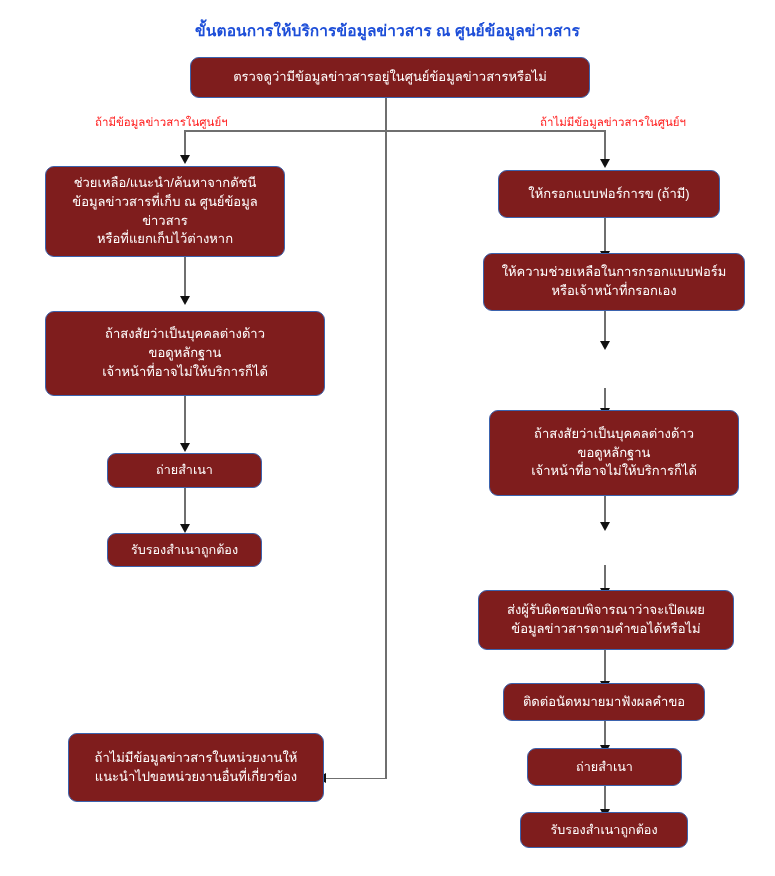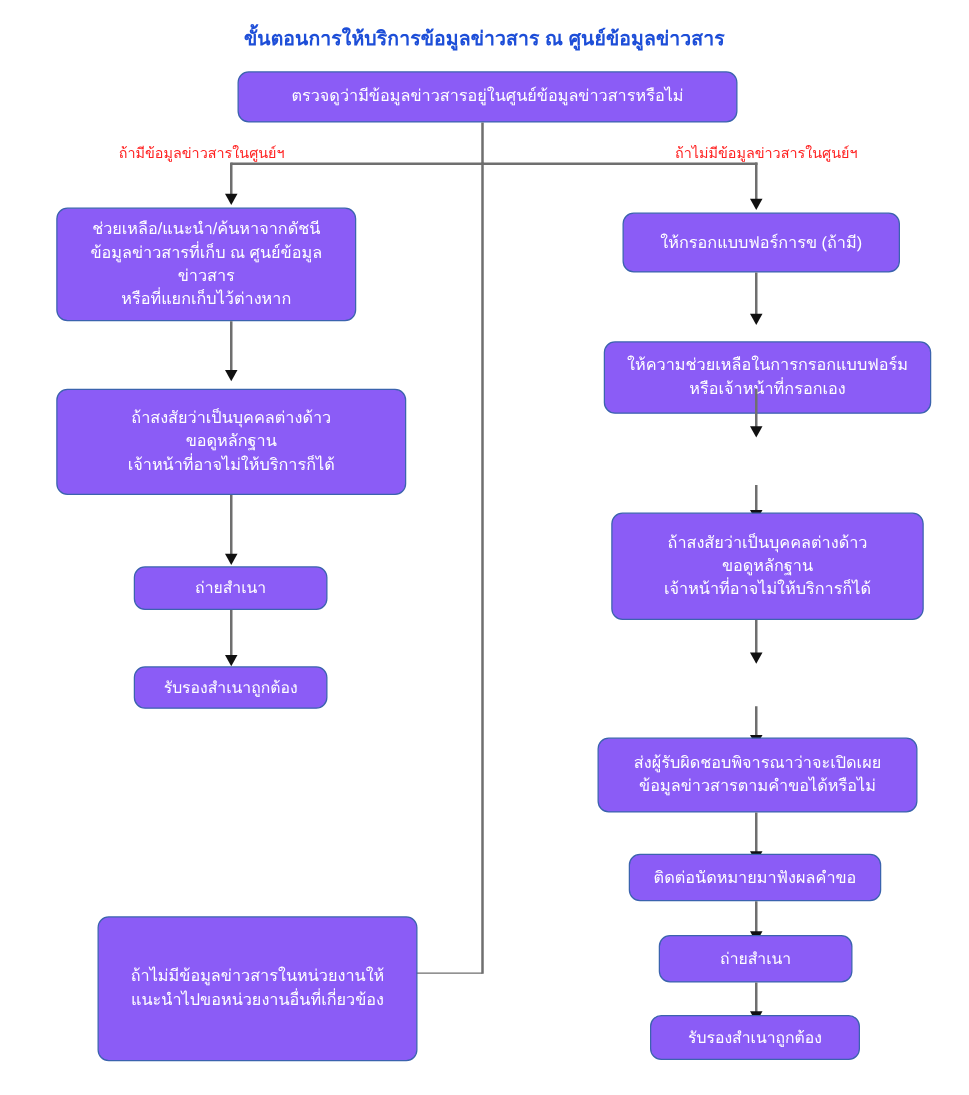--- a/index.html
+++ b/index.html
@@ -22,21 +22,21 @@
     width: 775px;
     text-align: center;
     font-size: 15.5px;
     font-weight: bold;
     color: #1d4ed8;
     letter-spacing: 0.1px;
   }
   .node {
     position: absolute;
     box-sizing: border-box;
-    background: #8b5cf6;
+    background: #7f1d1d;
     border: 1px solid #3B63AE;
     border-radius: 9px;
     color: #ffffff;
     font-size: 13px;
     line-height: 1.45;
     text-align: center;
     display: flex;
     align-items: center;
     justify-content: center;
     padding: 2px 6px;
@@ -113,29 +113,29 @@
   <div class="vline" style="left:184px; top:396px; height:48px;"></div>
   <div class="arrow-down" style="left:179.5px; top:443px;"></div>
 
   <div class="node small" style="left:107px; top:453px; width:155px; height:35px;">ถ่ายสำเนา</div>
 
   <div class="vline" style="left:184px; top:488px; height:38px;"></div>
   <div class="arrow-down" style="left:179.5px; top:524px;"></div>
 
   <div class="node small" style="left:107px; top:533px; width:155px; height:34px;">รับรองสำเนาถูกต้อง</div>
 
-  <div class="node" style="left:78px; top:733px; width:256px; height:116px;">ถ้าไม่มีข้อมูลข่าวสารในหน่วยงานให้
+  <div class="node" style="left:68px; top:733px; width:256px; height:69px;">ถ้าไม่มีข้อมูลข่าวสารในหน่วยงานให้
 แนะนำไปขอหน่วยงานอื่นที่เกี่ยวข้อง</div>
 
   <div class="node" style="left:498px; top:170px; width:222px; height:48px;">ให้กรอกแบบฟอร์การข (ถ้ามี)</div>
 
   <div class="vline" style="left:604px; top:218px; height:34px;"></div>
   <div class="arrow-down" style="left:599.5px; top:251px;"></div>
 
-  <div class="node" style="left:483px; top:253px; width:262px; height:58px;margin-top:20px;">ให้ความช่วยเหลือในการกรอกแบบฟอร์ม
+  <div class="node" style="left:483px; top:253px; width:262px; height:58px;">ให้ความช่วยเหลือในการกรอกแบบฟอร์ม
 หรือเจ้าหน้าที่กรอกเอง</div>
 
   <div class="vline" style="left:604px; top:311px; height:32px;"></div>
   <div class="arrow-down" style="left:599.5px; top:341px;"></div>
 
 
   <div class="vline" style="left:604px; top:388px; height:23px;"></div>
   <div class="arrow-down" style="left:599.5px; top:408px;"></div>
 
   <div class="node" style="left:489px; top:410px; width:250px; height:86px;">ถ้าสงสัยว่าเป็นบุคคลต่างด้าว

